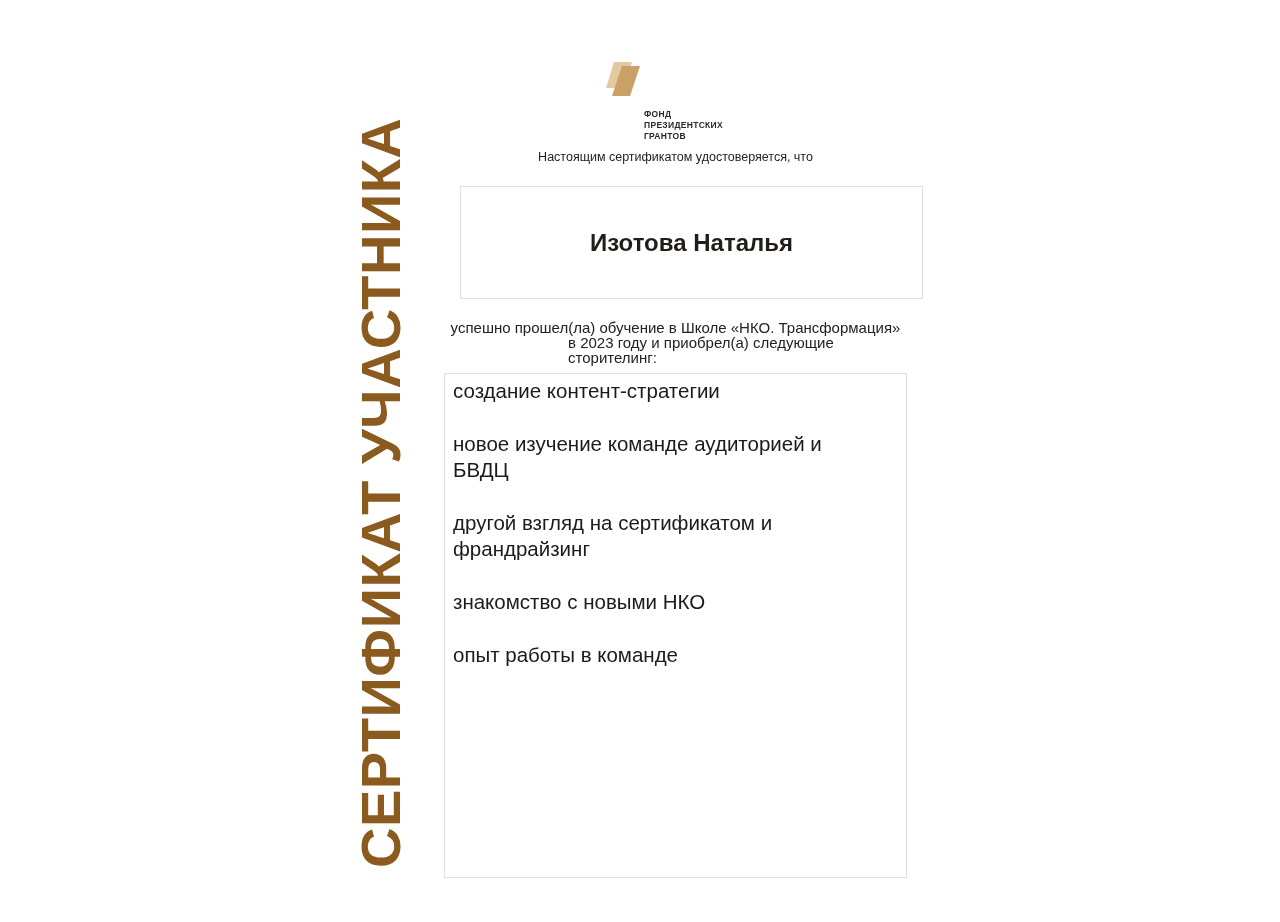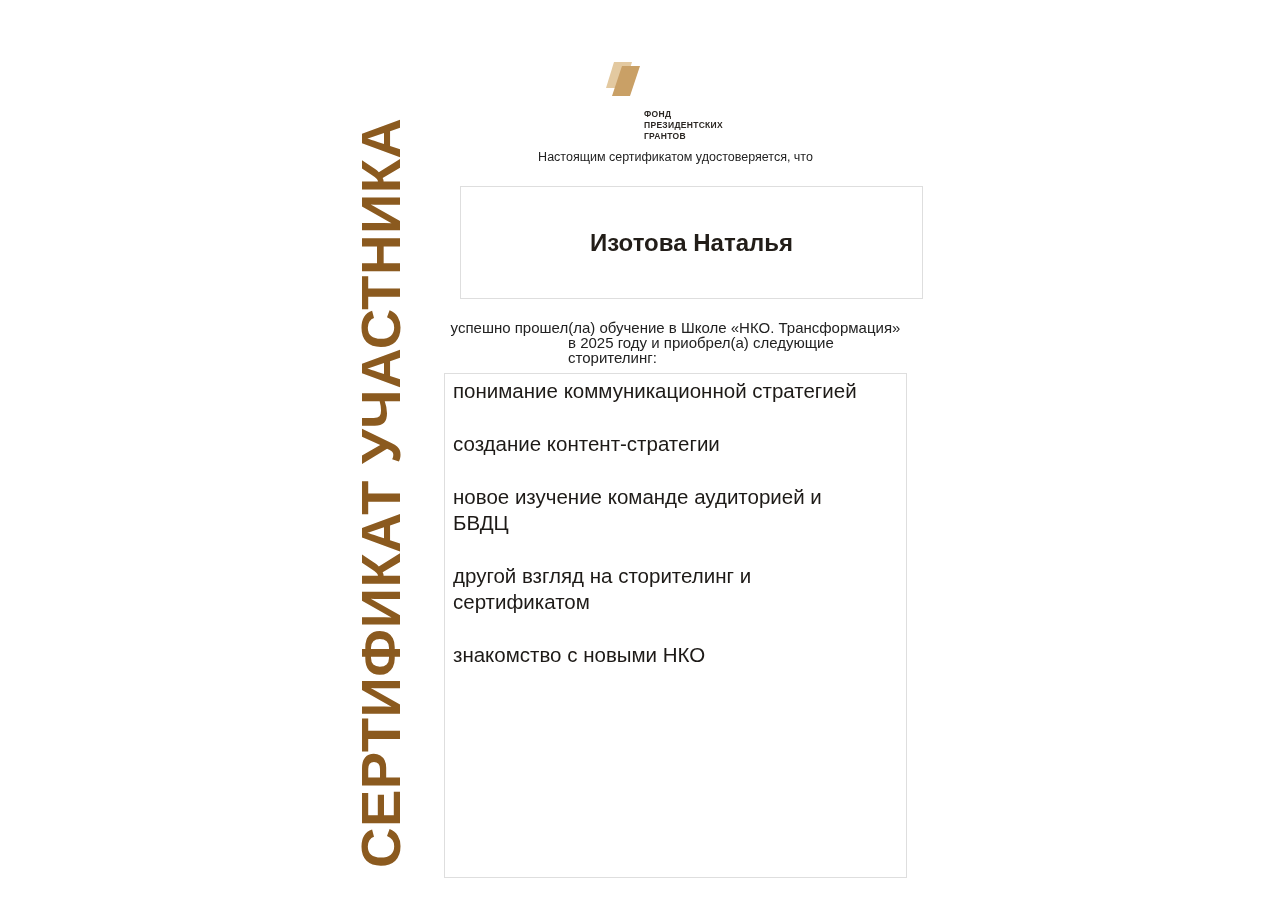--- a/index.html
+++ b/index.html
@@ -43,25 +43,25 @@
 <div class="vertical-title">СЕРТИФИКАТ УЧАСТНИКА</div>
 
 <div class="intro">Настоящим сертификатом удостоверяется, что</div>
 
 <div class="name-box">
   <span class="name">Изотова Наталья</span>
 </div>
 
 <div class="desc">
   <div class="l1">успешно прошел(ла) обучение в Школе «НКО. Трансформация»</div>
-  <div class="l2">в 2025 году  и приобрел(а) следующие</div>
+  <div class="l2">в 2023 году  и приобрел(а) следующие</div>
   <div class="l3">сторителинг:</div>
 </div>
 
 <div class="comp-box">
   <ul class="comp-list">
-    <li>понимание коммуникационной стратегией</li>
     <li>создание контент-стратегии</li>
     <li>новое изучение команде аудиторией и БВДЦ</li>
-    <li>другой  взгляд на сторителинг и сертификатом</li>
+    <li>другой  взгляд на сертификатом и франдрайзинг</li>
     <li>знакомство с новыми НКО</li>
+    <li>опыт работы в команде</li>
   </ul>
 </div>
 
 </body></html>

